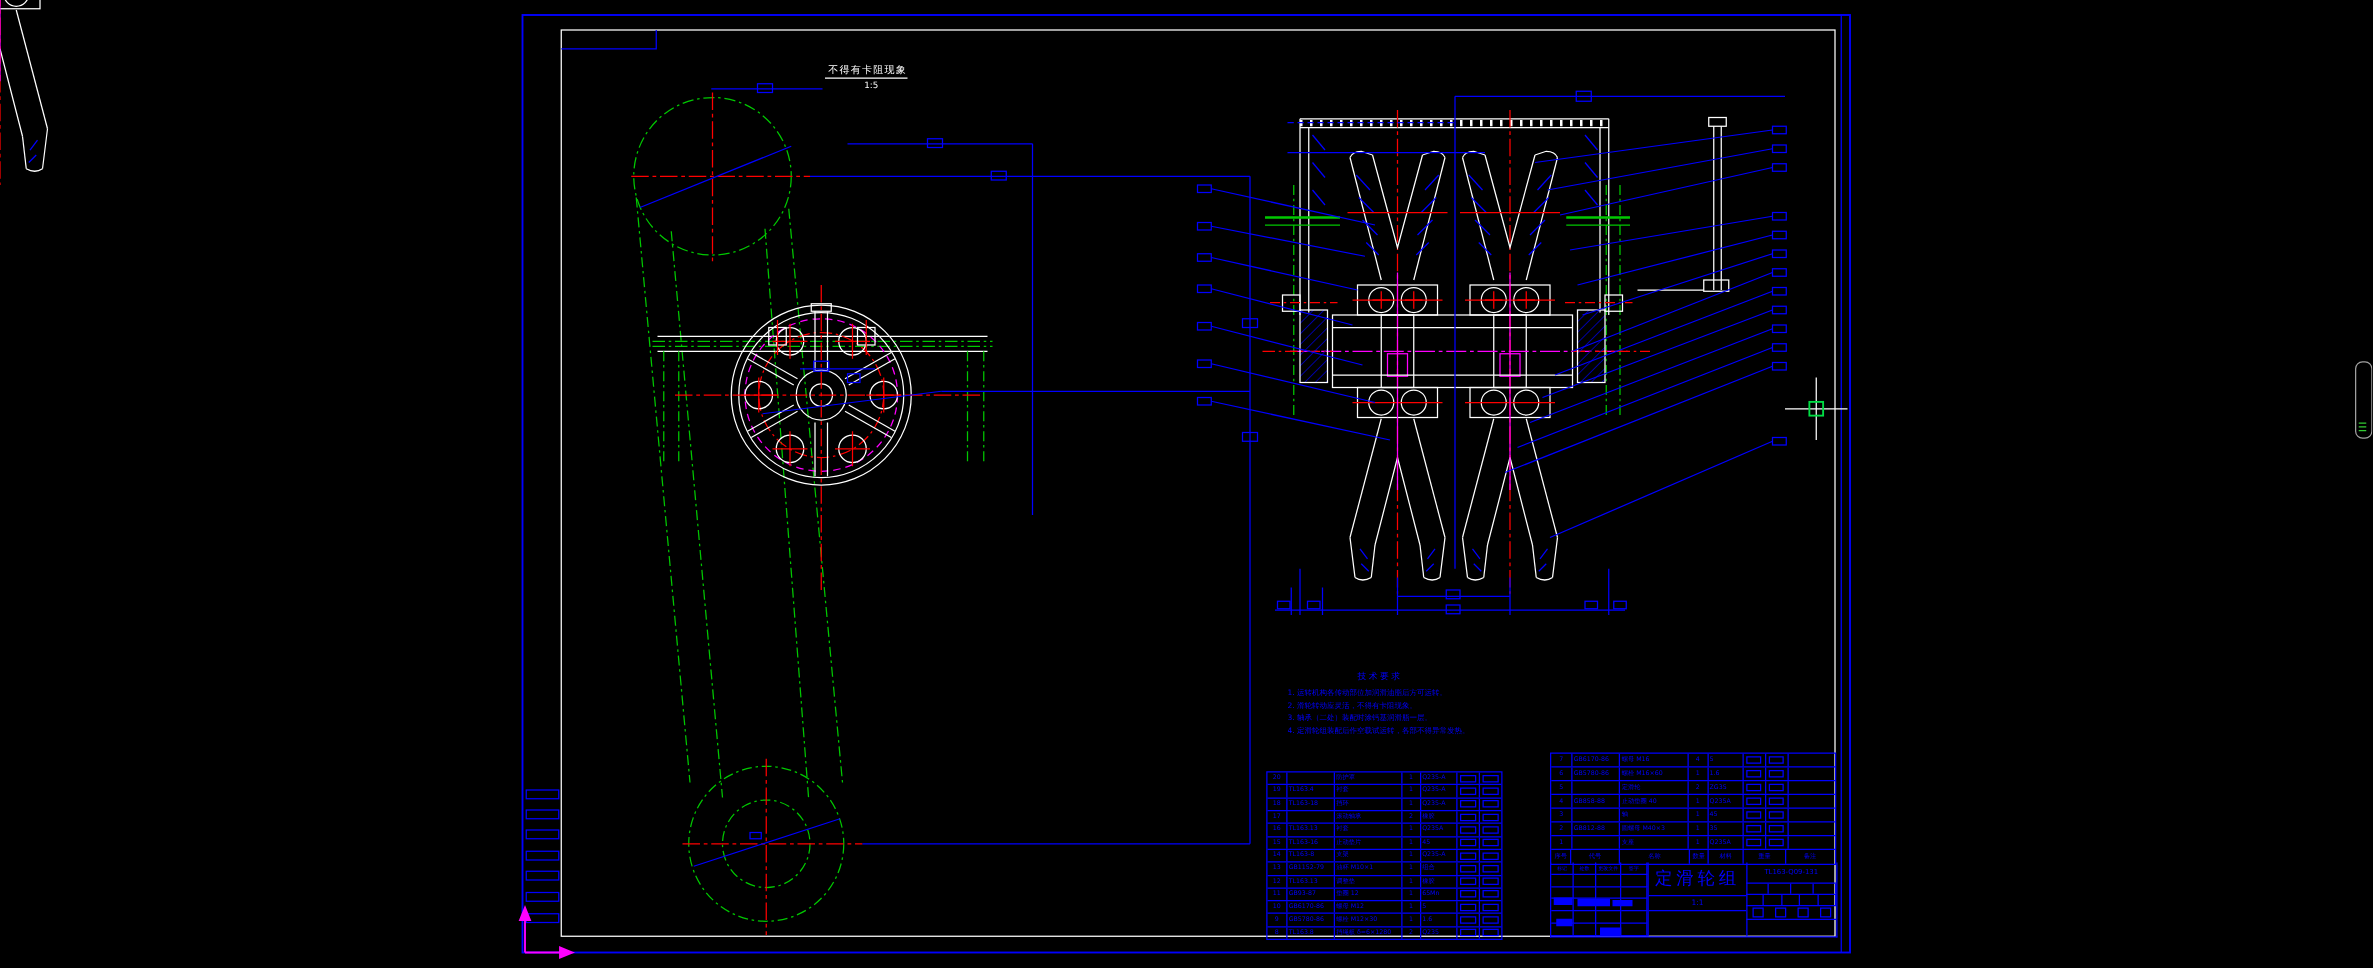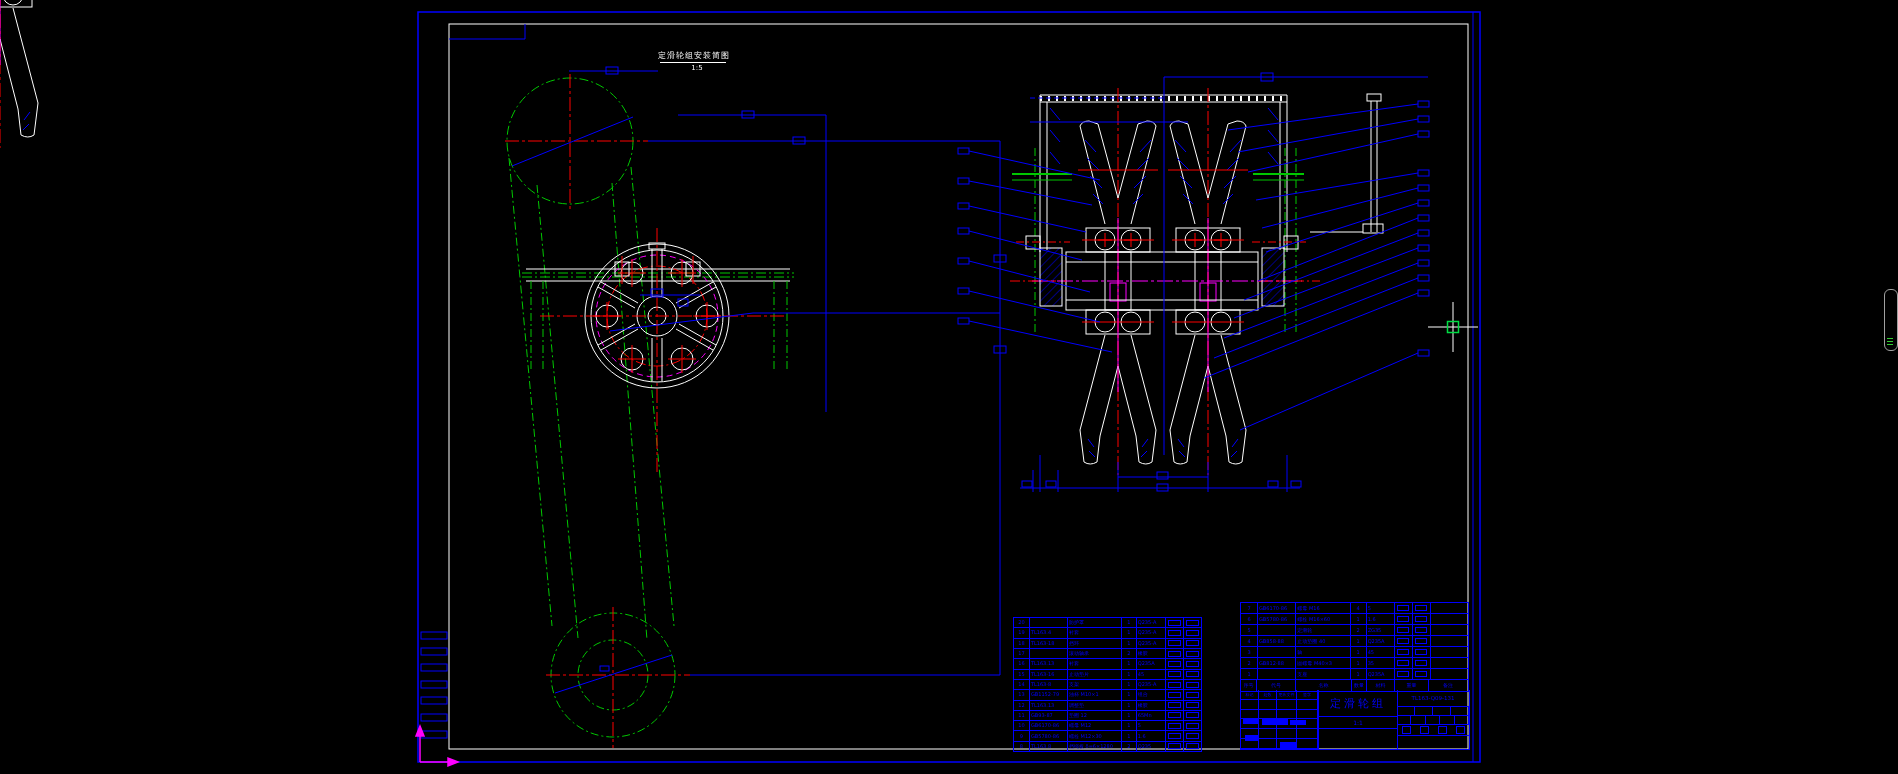--- a/index.html
+++ b/index.html
@@ -46,21 +46,21 @@
   .tblock{left:1240px;top:690px;width:228px;height:59px;border:1px solid #0000ff;
           border-top:none;color:#0000ff;}
   .sig{position:absolute;left:0;top:0;width:77px;height:59px;display:grid;
        grid-template-columns:18px 18px 20px 21px;grid-template-rows:repeat(6,1fr);}
   .sig div{border-right:1px solid #0000ff;border-bottom:1px solid #0000ff;font-size:4px;
            line-height:9px;overflow:hidden;text-align:center;color:#0000ff;}
   .blob{position:absolute;background:#0000ff;}
   .tb-center{position:absolute;left:77px;top:0;width:78px;height:59px;
              border-left:1px solid #0000ff;border-right:1px solid #0000ff;}
   .tb-title{height:26px;display:flex;align-items:center;justify-content:center;
-            font-size:11px;letter-spacing:3px;color:#0000ff;border-bottom:1px solid #0000ff;}
+            font-size:14px;letter-spacing:3px;color:#0000ff;border-bottom:1px solid #0000ff;}
   .tb-scale{height:11px;display:flex;align-items:center;justify-content:center;
             font-size:6px;color:#0000ff;border-bottom:1px solid #0000ff;}
   .tb-right{position:absolute;left:156px;top:0;width:72px;height:59px;}
   .tb-dwgno{height:16px;display:flex;align-items:center;justify-content:center;
             font-size:5.5px;color:#0000ff;border-bottom:1px solid #0000ff;white-space:nowrap;}
   .tb-grid1{height:8px;border-bottom:1px solid #0000ff;display:flex;}
   .tb-grid1 div{flex:1;border-right:1px solid #0000ff;}
   .tb-grid2{height:10px;border-bottom:1px solid #0000ff;display:flex;align-items:center;
             justify-content:space-around;}
   .sq{width:7px;height:6px;border:1px solid #0000ff;}
@@ -392,24 +392,31 @@
     </g>
   </g>
 
   <g>
     <line x1="1428" y1="327" x2="1478" y2="327" stroke="#ffffff"></line>
     <line x1="1453" y1="302" x2="1453" y2="352" stroke="#ffffff"></line>
     <rect x="1447.5" y="321.5" width="11" height="11" fill="none" stroke="#00dd44" stroke-width="1.5"></rect>
   </g>
 </svg>
 
-  <div class="abs vtitle">定滑轮组安装简图</div>
+  <div class="abs vtitle">不得有卡阻现象</div>
   <div class="abs vtitle-rule"></div>
   <div class="abs vscale">1:5</div>
 
+  <div class="abs notes">
+    <div class="hd">技术要求</div>
+    <div class="ln">1. 运转机构各传动部位加润滑油脂后方可运转。</div>
+    <div class="ln">2. 滑轮转动应灵活，不得有卡阻现象。</div>
+    <div class="ln">3. 轴承（二处）装配时涂钙基润滑脂一层。</div>
+    <div class="ln">4. 定滑轮组装配后作空载试运转，各部不得异常发热。</div>
+  </div>
 
   <div class="bom bomL">
       <div class="trow">
         <div class="tcell c0 num">20</div>
         <div class="tcell c1"></div>
         <div class="tcell c2">防护罩</div>
         <div class="tcell c3 num">1</div>
         <div class="tcell c4">Q235-A</div>
         <div class="tcell c5 wb">
           <i></i>

